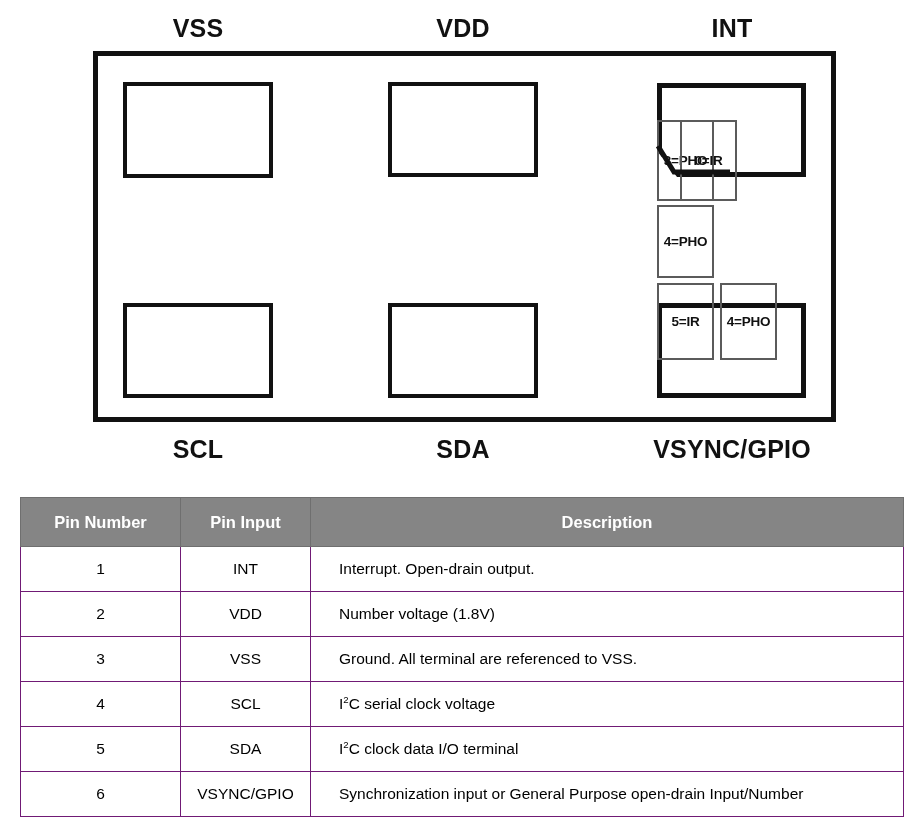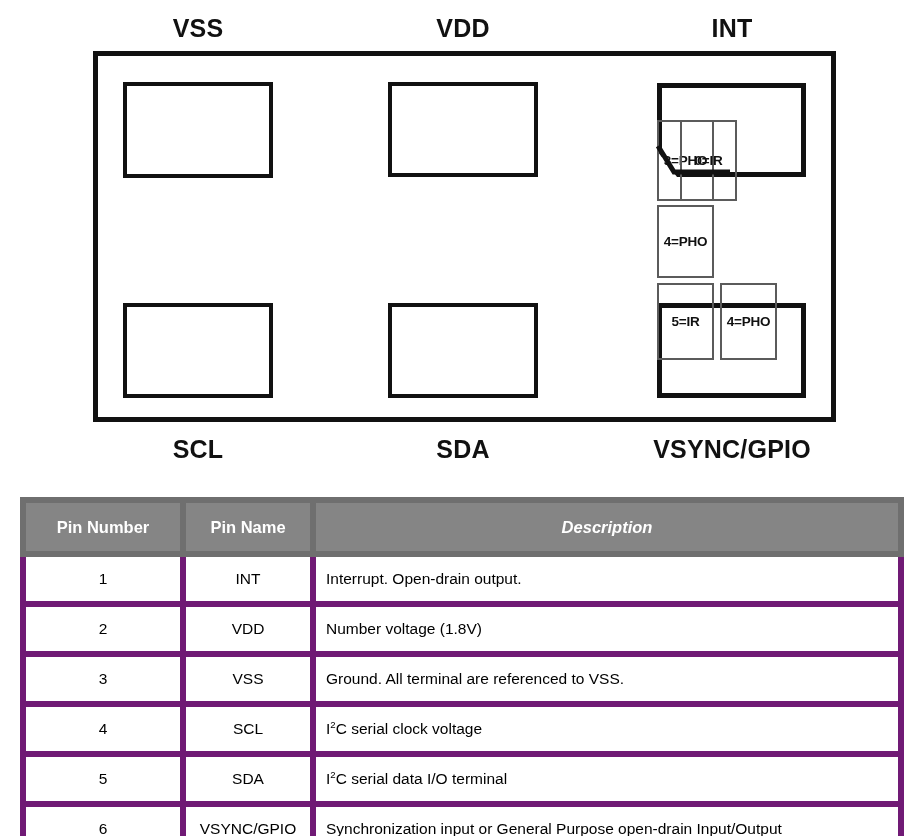--- a/index.html
+++ b/index.html
@@ -99,38 +99,38 @@
   #pin-table {
     position: absolute;
     left: 20px;
     top: 497px;
     width: 884px;
     border-collapse: collapse;
     table-layout: fixed;
     font-size: 15.5px;
   }
   #pin-table th, #pin-table td {
-    border: 6px solid #701a75;
+    border: 1px solid #701a75;
     padding: 0;
     height: 44px;
     vertical-align: middle;
   }
   #pin-table thead th {
     background: #858585;
     color: #ffffff;
     font-weight: bold;
     font-size: 16.5px;
     height: 48px;
     border-color: #6f6f6f;
     text-align: center;
   }
-  #pin-table thead th.col-desc { text-align: center; font-style: italic; }
+  #pin-table thead th.col-desc { text-align: center; }
   #pin-table td.c-num  { text-align: center; width: 160px; }
   #pin-table td.c-name { text-align: center; width: 130px; }
-  #pin-table td.c-desc { text-align: left; padding-left: 10px; }
+  #pin-table td.c-desc { text-align: left; padding-left: 28px; }
   #pin-table col.w-num  { width: 160px; }
   #pin-table col.w-name { width: 130px; }
   sup { font-size: 0.62em; vertical-align: super; line-height: 0; }
 </style>
 </head>
 <body>
 
 <div id="diagram">
 
   <div class="pin-label" style="left:123px; top:14px; width:150px;">VSS</div>
@@ -174,21 +174,21 @@
 
 <table id="pin-table">
   <colgroup>
     <col class="w-num">
       <col class="w-name">
       <col>
   </colgroup>
   <thead>
     <tr>
       <th>Pin Number</th>
-      <th>Pin Name</th>
+      <th>Pin Input</th>
       <th class="col-desc">Description</th>
     </tr>
   </thead>
   <tbody id="table-body">
       <tr>
         <td class="c-num">1</td>
         <td class="c-name">INT</td>
         <td class="c-desc">Interrupt. Open-drain output.</td>
       </tr>
       <tr>
@@ -202,21 +202,21 @@
         <td class="c-desc">Ground. All terminal are referenced to VSS.</td>
       </tr>
       <tr>
         <td class="c-num">4</td>
         <td class="c-name">SCL</td>
         <td class="c-desc"><span>I</span><sup>2</sup><span>C serial clock voltage</span></td>
       </tr>
       <tr>
         <td class="c-num">5</td>
         <td class="c-name">SDA</td>
-        <td class="c-desc"><span>I</span><sup>2</sup><span>C serial data I/O terminal</span></td>
+        <td class="c-desc"><span>I</span><sup>2</sup><span>C clock data I/O terminal</span></td>
       </tr>
       <tr>
         <td class="c-num">6</td>
         <td class="c-name">VSYNC/GPIO</td>
-        <td class="c-desc">Synchronization input or General Purpose open-drain Input/Output</td>
+        <td class="c-desc">Synchronization input or General Purpose open-drain Input/Number</td>
       </tr>
     </tbody>
 </table>
 
 </body></html>

